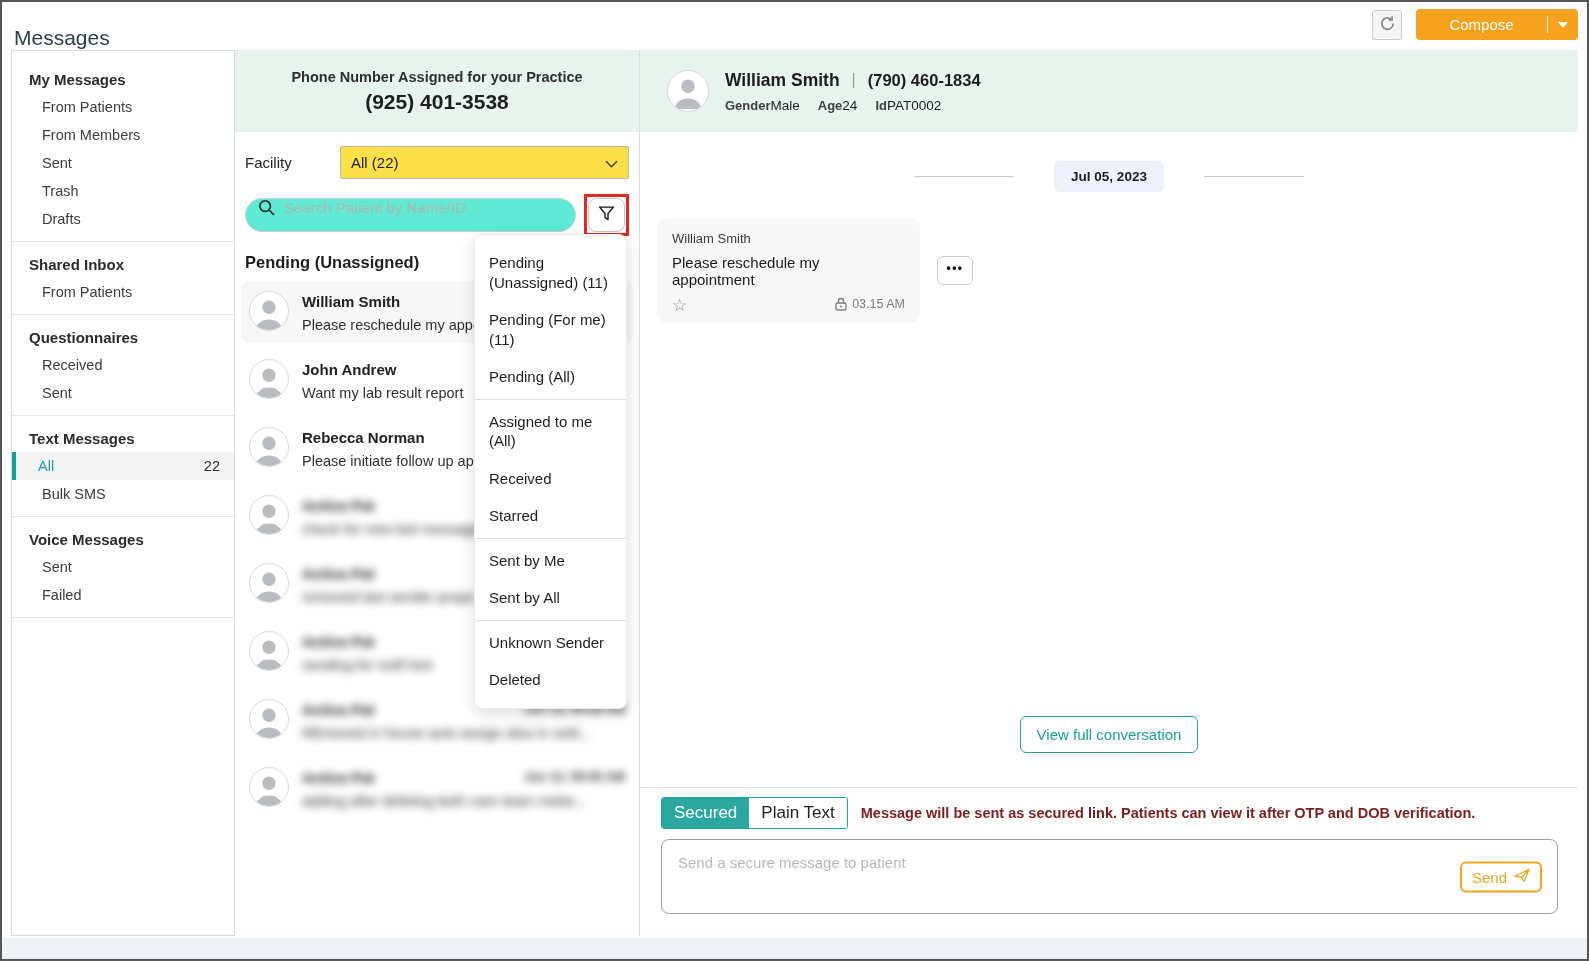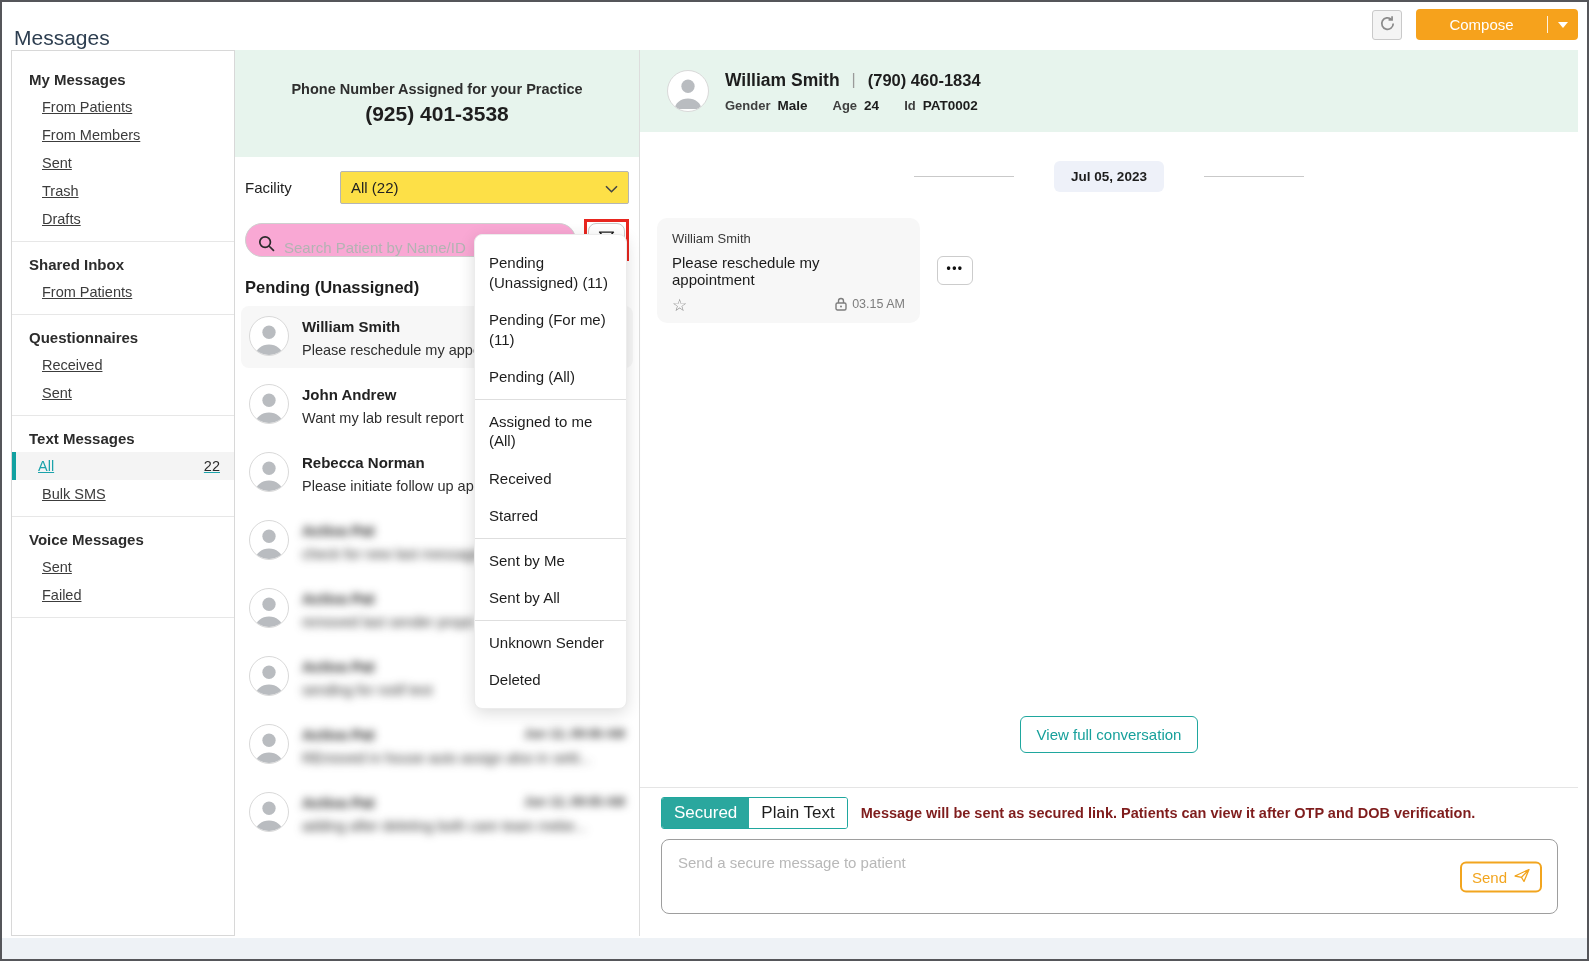--- a/index.html
+++ b/index.html
@@ -17,33 +17,33 @@
   .compose-btn { position:absolute; top:7px; right:9px; width:162px; height:31px; background:#F6A21C;
     border:none; border-radius:4px; color:#fff; font-size:15px; display:flex; align-items:center; cursor:pointer; }
   .compose-label { flex:1; text-align:center; font-weight:500; }
   .compose-sep { width:1px; height:17px; background:rgba(255,255,255,.85); }
   .compose-caret { width:30px; display:flex; align-items:center; justify-content:center; }
   .caret-down { width:0; height:0; border-left:5px solid transparent; border-right:5px solid transparent; border-top:6px solid #fff; }
   
   .sidebar { position:absolute; left:9px; top:48px; width:224px; bottom:23px; background:#fff; border:1px solid #d8d8d8; padding-top:6px; }
   .side-section { padding:6px 0 8px; border-bottom:1px solid #e7e7e7; }
   .side-title { font-size:15px; font-weight:700; color:#2c2c2c; padding:8px 10px 5px 17px; }
-  .side-item { font-size:14.5px; color:#3c3c3c; padding:6px 14px 6px 26px; display:flex; justify-content:space-between; align-items:flex-start; cursor:pointer; border-left:4px solid transparent;text-decoration:underline; }
+  .side-item { font-size:14.5px; color:#3c3c3c; padding:6px 14px 6px 26px; display:flex; justify-content:space-between; align-items:flex-start; cursor:pointer; border-left:4px solid transparent; }
   .side-item.active { background:#f4f4f4; color:#1BA3AB; border-left:4px solid #12A1A1; padding-left:22px; }
   .side-count { color:#2b2b2b; font-size:14.5px; }
   
   .middle { position:absolute; left:233px; top:48px; width:404px; bottom:23px; background:#fff; }
-  .banner { height:107px; background:#E7F4ED; display:flex; flex-direction:column; align-items:center; justify-content:center; gap:5px; }
+  .banner { height:82px; background:#E7F4ED; display:flex; flex-direction:column; align-items:center; justify-content:center; gap:5px; }
   .banner-title { font-size:14.5px; font-weight:600; color:#2e2e2e; }
   .banner-number { font-size:21px; font-weight:700; color:#1e1e1e; }
   .facility-row { margin:14px 10px 4px 10px; display:flex; align-items:center; }
   .facility-label { width:95px; font-size:15px; color:#222; }
   .select-box { flex:1; height:33px; border:1px solid #b5b5b5; border-radius:2px; background:#fde047; display:flex; align-items:center; justify-content:space-between; padding:0 10px; font-size:15px; cursor:pointer; }
   .search-row { margin:15px 10px 0 10px; display:flex; align-items:center; gap:8px; }
-  .search-pill { flex:1; height:34px; border:1px solid #cfcfcf; border-radius:17px; display:flex; align-items:flex-end; padding:0 12px; gap:9px; background:#f9a8d4; }
+  .search-pill { flex:1; height:34px; border:1px solid #cfcfcf; border-radius:17px; display:flex; align-items:flex-start; padding:0 12px; gap:9px; background:#5eead4; }
   .search-input { border:none; outline:none; flex:1; font-size:15px; font-family:"Liberation Sans",sans-serif; color:#333; background:transparent; }
   .search-input::placeholder { color:#b3b3b3; }
   .filter-annotation { border:3px solid #E8261F; padding:1px; }
   .filter-btn { width:37px; height:34px; background:#fff; border:1px solid #c9c9c9; border-radius:8px; display:flex; align-items:center; justify-content:center; cursor:pointer; }
   .list-heading { margin:17px 10px 9px 10px; font-size:16.5px; font-weight:700; color:#1e1e1e; }
   .conv-list { margin:0 6px; }
   .conv-item { display:flex; gap:13px; padding:10px 8px; border-radius:8px; position:relative; margin-bottom:6px; cursor:pointer; }
   .conv-item.selected { background:#f7f7f7; }
   .avatar { width:40px; height:40px; border-radius:50%; border:1px solid #d9d9d9; background:#fff; flex-shrink:0; overflow:hidden; }
   .conv-body { flex:1; min-width:0; }
@@ -57,23 +57,23 @@
   .menu-item { padding:9px 14px; font-size:15px; color:#1d1d1d; line-height:1.3; cursor:pointer; }
   .menu-divider { height:1px; background:#dedede; margin:3px 0; }
   
   .rightpanel { position:absolute; left:637px; top:48px; right:9px; bottom:23px; background:#fff; border-left:1px solid #ddd; }
   .patient-banner { height:82px; background:#E7F4ED; display:flex; align-items:center; gap:16px; padding-left:27px; }
   .pav { width:42px; height:42px; }
   .patient-line1 { display:flex; align-items:center; gap:12px; }
   .patient-name { font-size:17.5px; font-weight:700; color:#1d1d1d; }
   .patient-sep { color:#9a9a9a; font-size:16px; }
   .patient-phone { font-size:16.5px; font-weight:700; color:#1d1d1d; }
-  .patient-line2 { display:flex; gap:7px; align-items:baseline; margin-top:7px; }
+  .patient-line2 { display:flex; align-items:baseline; margin-top:7px; }
   .pl-label { font-size:13px; font-weight:600; color:#3f3f3f; }
-  .pl-value { font-size:13.5px; font-weight:700; color:#1d1d1d; margin-right:18px; }
+  .pl-value { font-size:13.5px; font-weight:400; color:#1d1d1d; margin-right:18px; }
   .date-sep { margin-top:29px; display:flex; align-items:center; justify-content:center; gap:40px; }
   .date-line { width:100px; height:1px; background:#c9c9c9; }
   .date-pill { background:#EEF1F9; border-radius:6px; padding:8px 17px; font-size:13.5px; font-weight:700; color:#1d1d1d; }
   .msg-row { display:flex; align-items:center; gap:17px; margin:26px 0 0 17px; }
   .msg-card { width:263px; background:#f7f7f7; border-radius:10px; padding:13px 15px 9px 15px; }
   .msg-sender { font-size:13px; color:#3a3a3a; }
   .msg-text { font-size:15px; color:#1b1b1b; margin-top:8px; }
   .msg-footer { display:flex; justify-content:space-between; align-items:center; margin-top:9px; }
   .star-icon { font-size:17px; color:#8a8a8a; cursor:pointer; line-height:1; }
   .msg-time { display:flex; align-items:flex-start; gap:5px; color:#7d7d7d; font-size:12.5px; }

